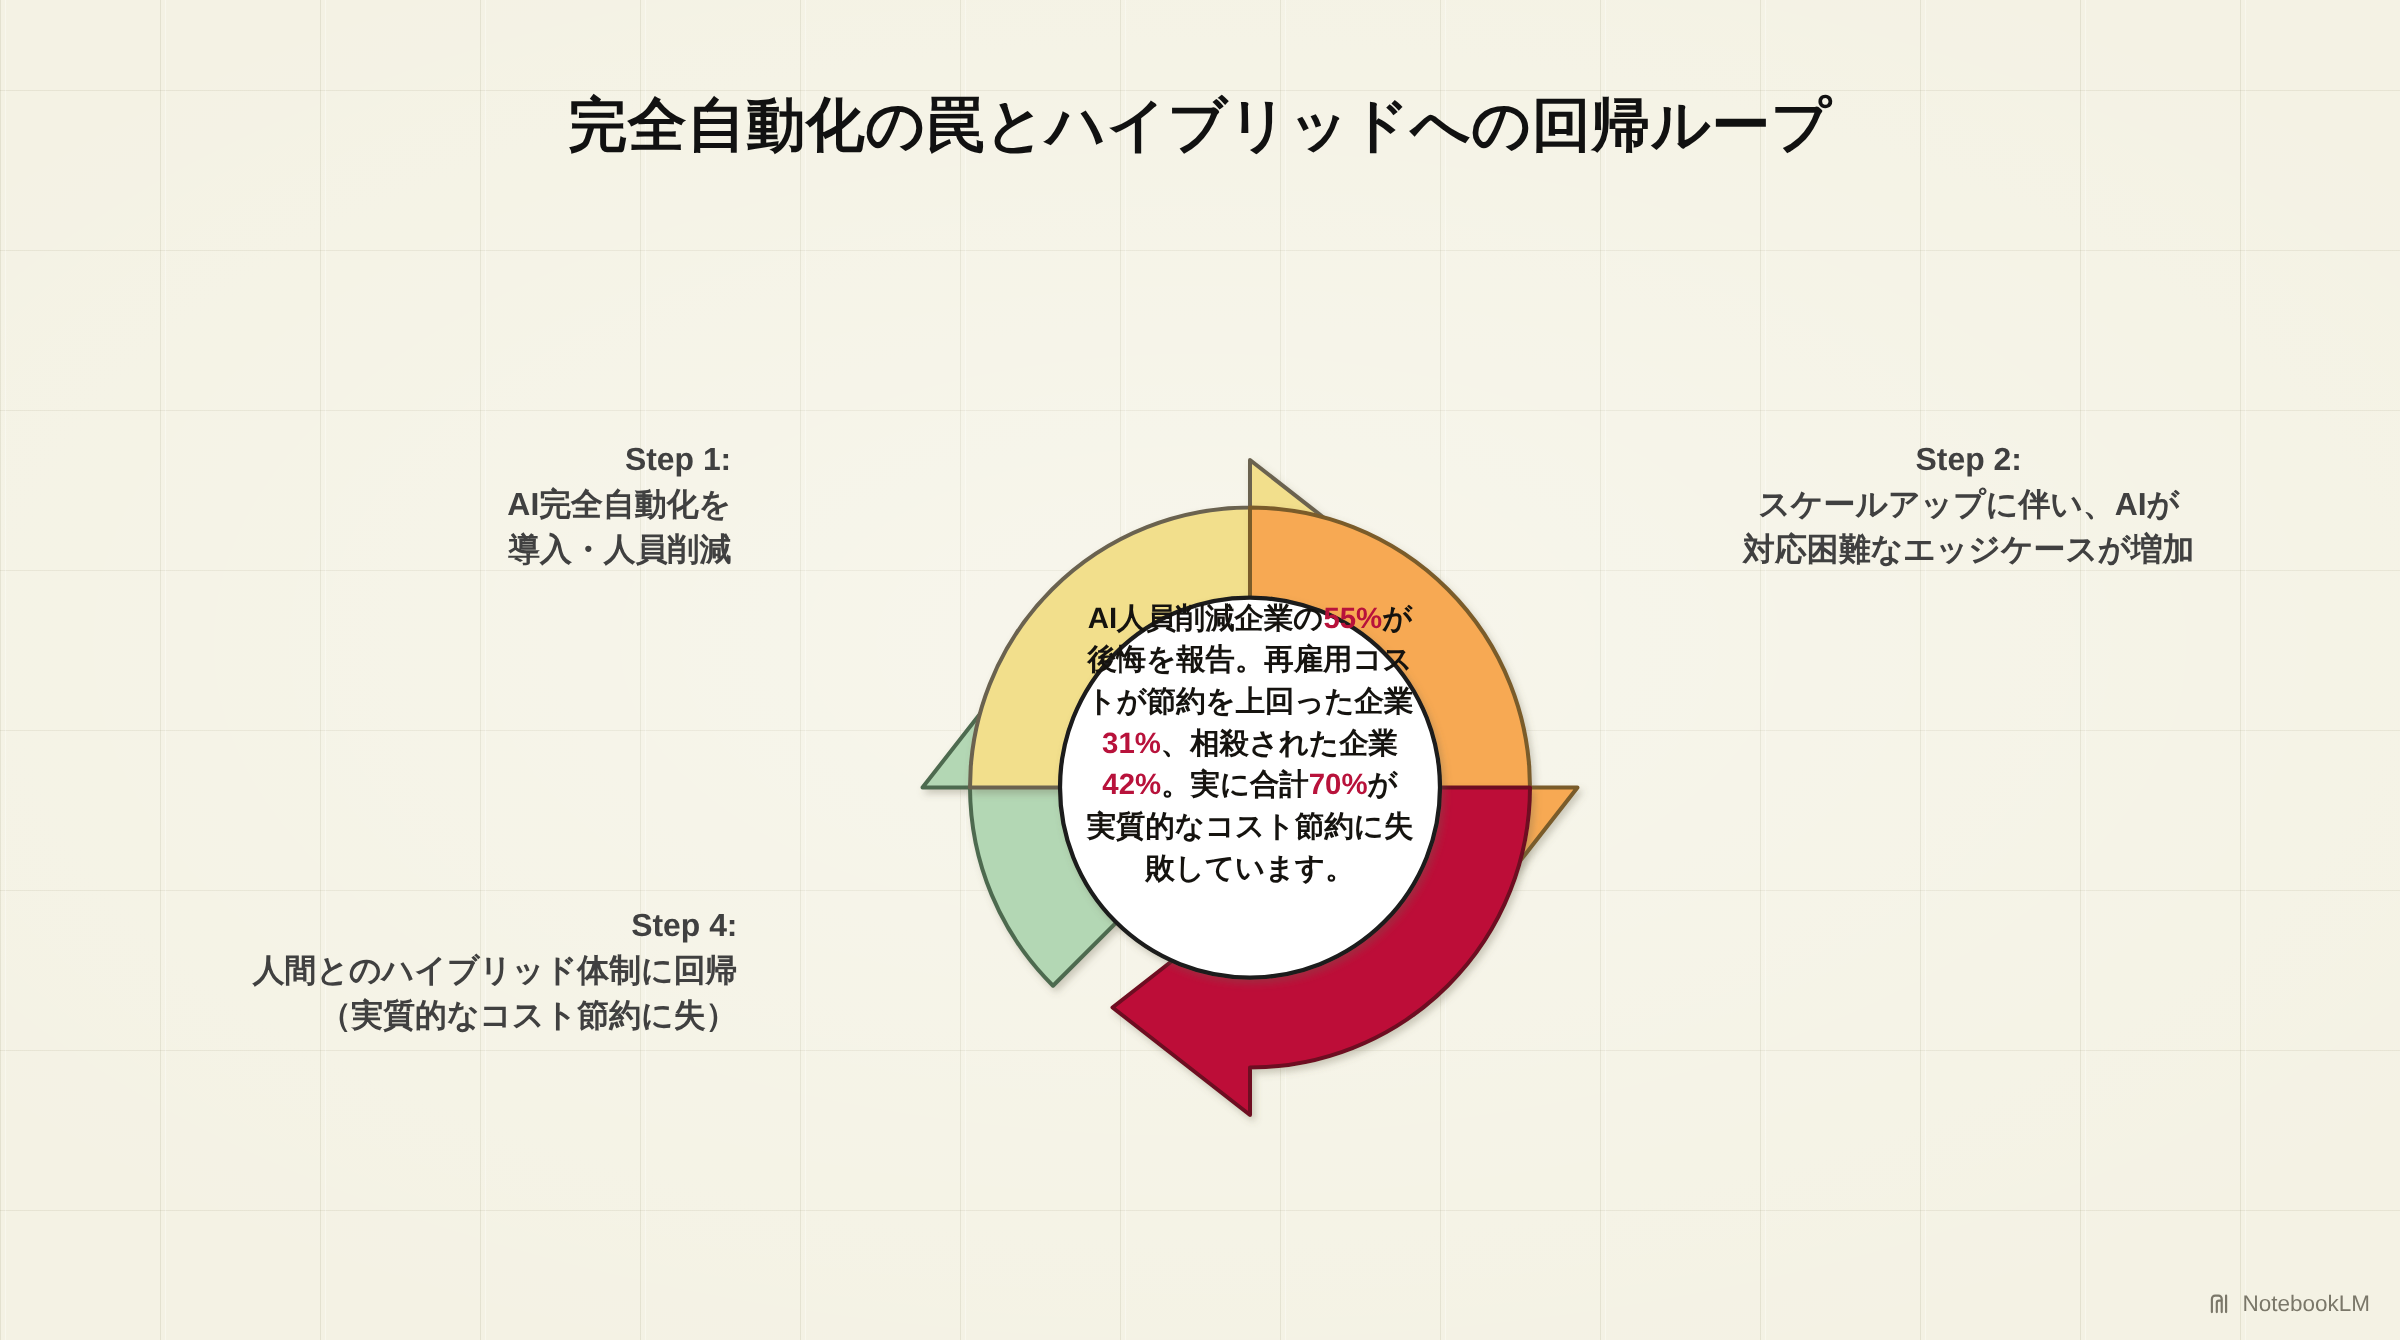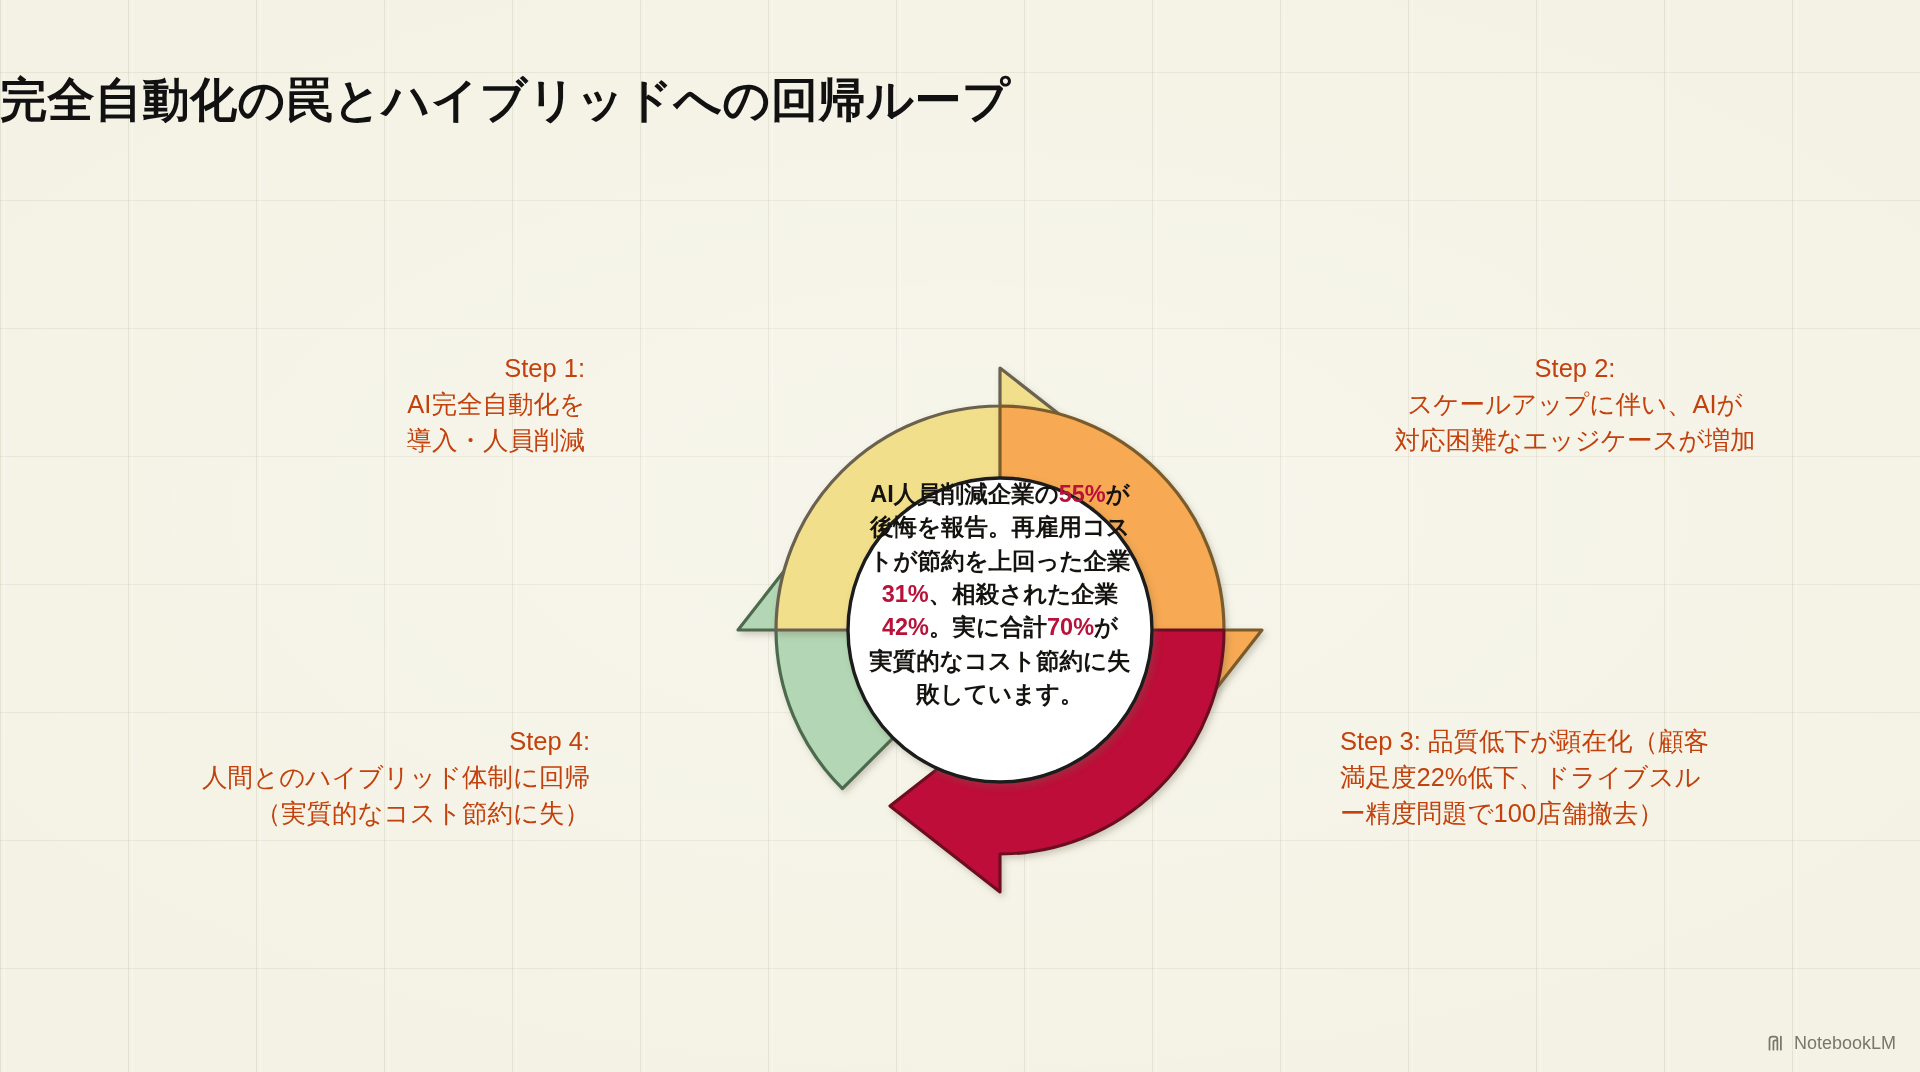--- a/index.html
+++ b/index.html
@@ -45,21 +45,21 @@
     inset: 0;
     background: radial-gradient(ellipse 95% 85% at 50% 48%, rgba(255,255,255,0.30), rgba(238,234,212,0.0) 70%);
     pointer-events: none;
   }
 
   #title {
     position: absolute;
     left: 0;
     top: 72px;
     width: 1920px;
-    text-align: left;
+    text-align: center;
     font-size: 47px;
     font-weight: 700;
     color: #111111;
     letter-spacing: 0.5px;
     line-height: 1.2;
     white-space: nowrap;
   }
 
   #wheel {
     position: absolute;
@@ -77,22 +77,22 @@
     text-align: center;
     font-size: 23.5px;
     line-height: 1.42;
     font-weight: 700;
     color: #15130f;
   }
   .hl { color: #b8123b; }
 
   .step {
     position: absolute;
-    font-weight: 400;
-    color: #c2410c;
+    font-weight: 700;
+    color: #404040;
     line-height: 1.42;
     font-size: 25.5px;
   }
   .step .hdr { display: block; }
   .step1 { left: 300px;  top: 350px; width: 285px; text-align: right; }
   .step2 { left: 1340px; top: 350px; width: 470px; text-align: center; }
   .step3 { left: 1340px; top: 723px; width: 480px; text-align: left; }
   .step4 { left: 100px;  top: 723px; width: 490px; text-align: right; }
 
   #watermark {
@@ -198,25 +198,20 @@
     <span>AI完全自動化を</span><br>
     <span>導入・人員削減</span>
   </div>
 
   <div class="step step2">
     <span class="hdr">Step 2:</span>
     <span>スケールアップに伴い、AIが</span><br>
     <span>対応困難なエッジケースが増加</span>
   </div>
 
-  <div class="step step3">
-    <span>Step 3: 品質低下が顕在化（顧客</span><br>
-    <span>満足度22%低下、ドライブスル</span><br>
-    <span>ー精度問題で100店舗撤去）</span>
-  </div>
 
   <div class="step step4">
     <span class="hdr">Step 4:</span>
     <span>人間とのハイブリッド体制に回帰</span><br>
     <span>（実質的なコスト節約に失）</span>
   </div>
 
   <div id="watermark">
     <span>
       <svg width="21" height="21" viewBox="0 0 24 24" aria-hidden="true">

